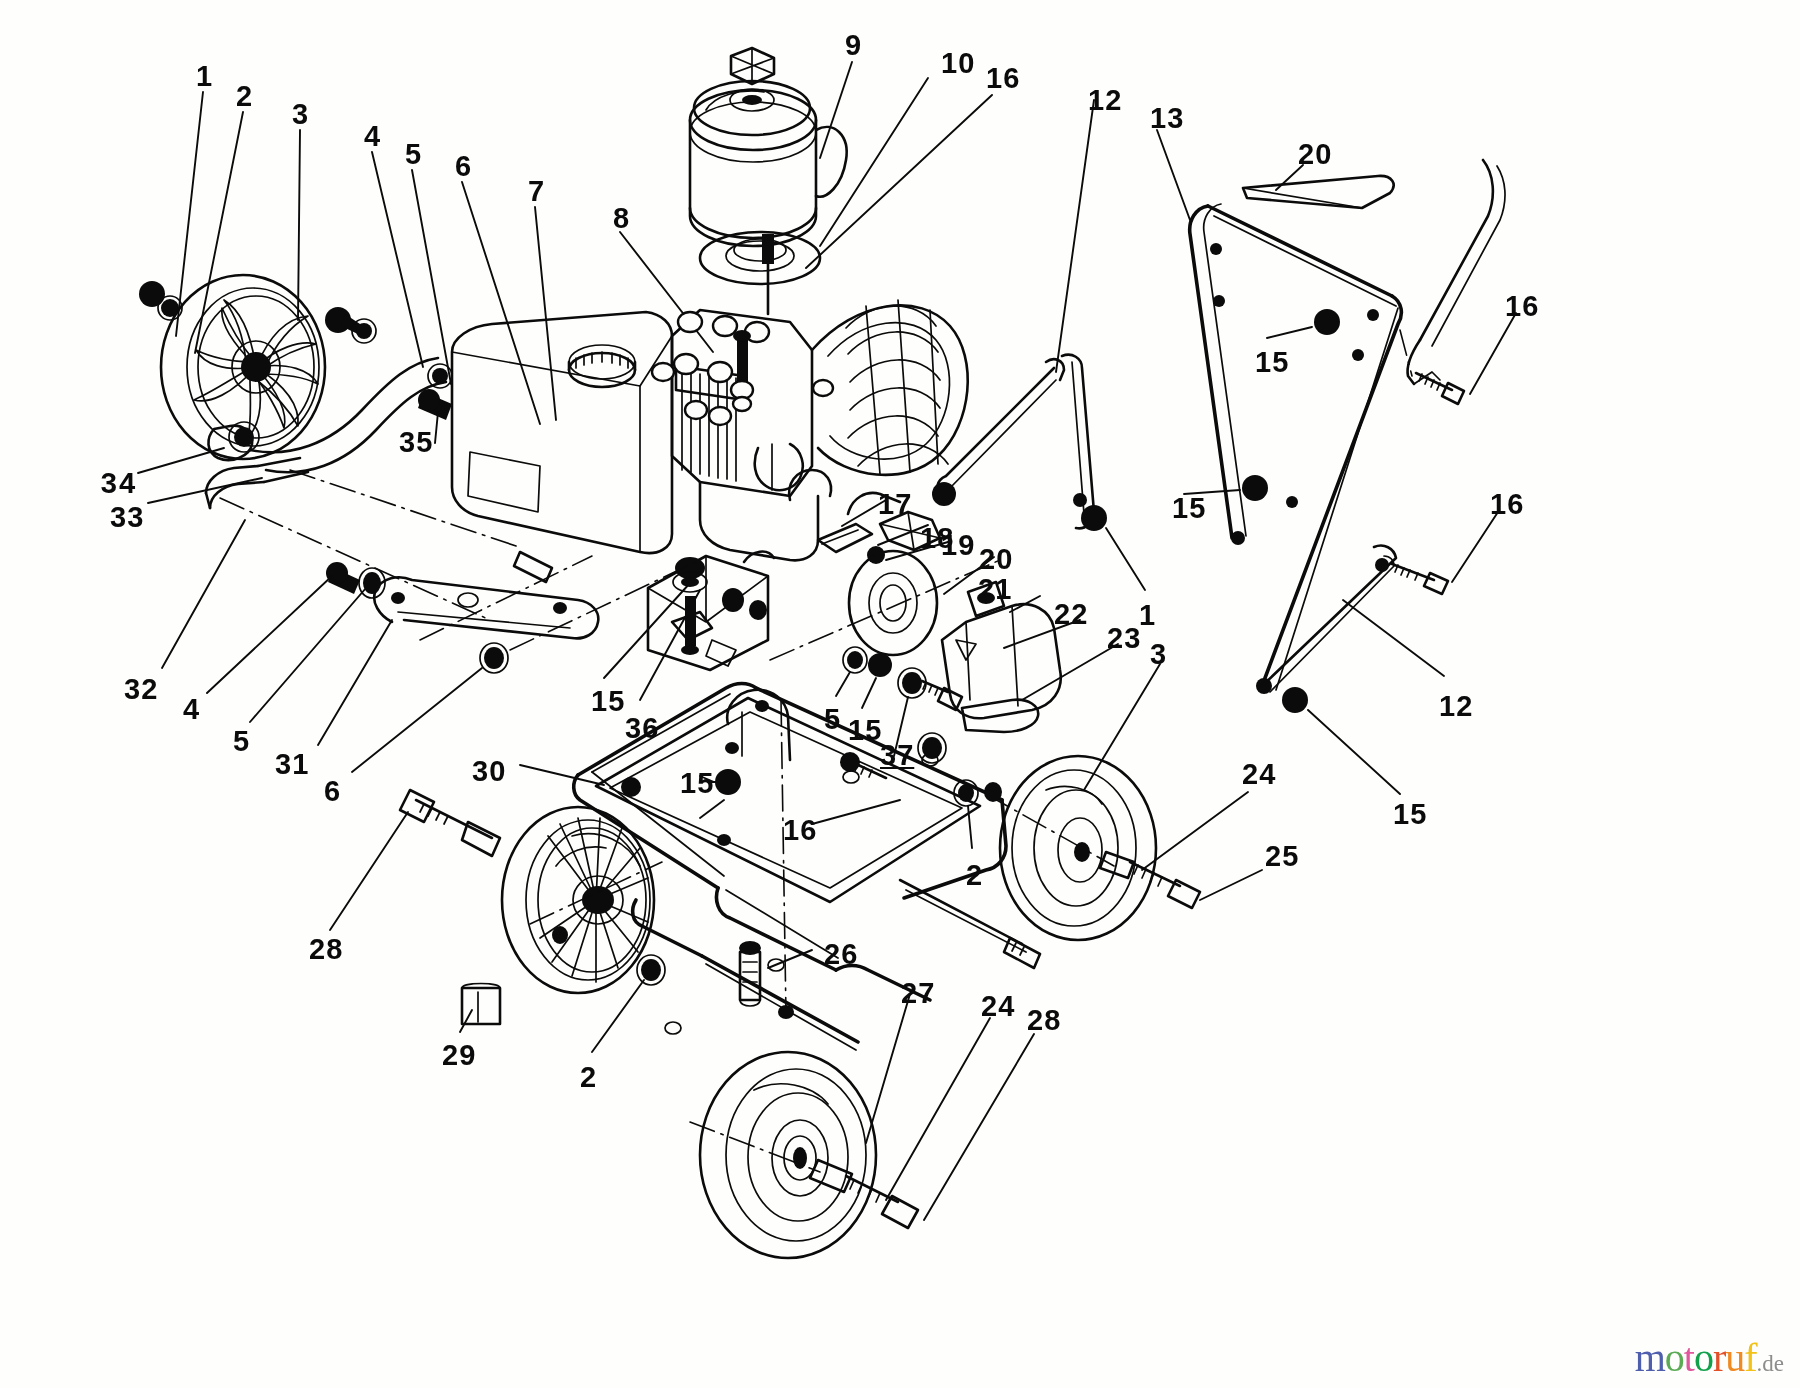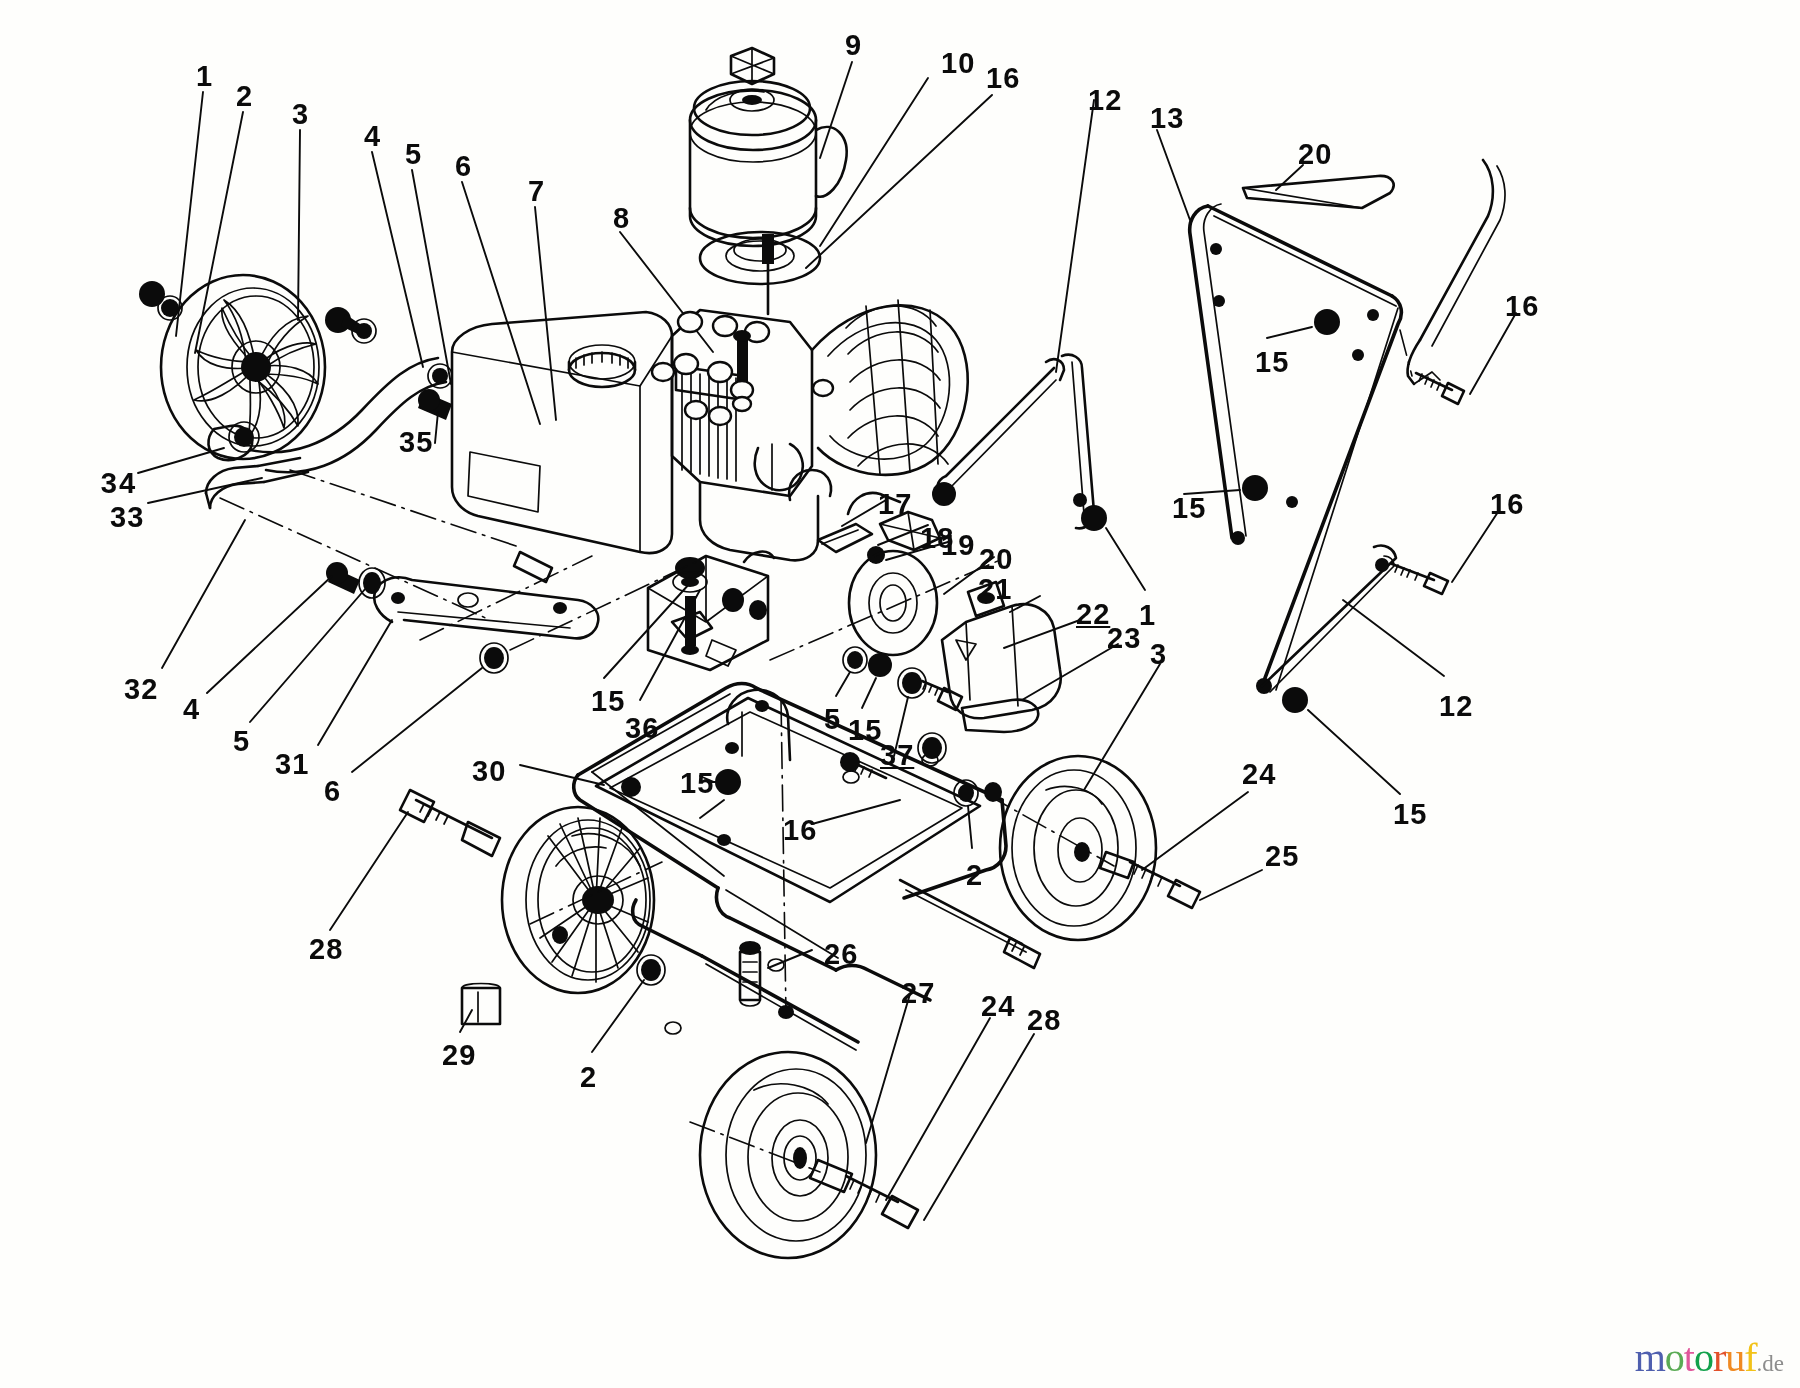--- a/index.html
+++ b/index.html
@@ -563,21 +563,21 @@
   <div class="callout" style="left:1505px;top:292px;">16</div>
   <div class="callout" style="left:1255px;top:348px;">15</div>
   <div class="callout" style="left:399px;top:428px;">35</div>
   <div class="callout" style="left:100px;top:471px;font-family:Liberation Mono, monospace;">34</div>
   <div class="callout" style="left:110px;top:503px;">33</div>
   <div class="callout" style="left:878px;top:490px;">17</div>
   <div class="callout" style="left:920px;top:516px;margin-top:8px;">18</div>
   <div class="callout" style="left:941px;top:531px;">19</div>
   <div class="callout" style="left:979px;top:545px;">20</div>
   <div class="callout" style="left:978px;top:575px;">21</div>
-  <div class="callout" style="left:1076px;top:600px;text-decoration:underline;">22</div>
+  <div class="callout" style="left:1054px;top:600px;">22</div>
   <div class="callout" style="left:1107px;top:624px;">23</div>
   <div class="callout" style="left:1172px;top:494px;">15</div>
   <div class="callout" style="left:1490px;top:490px;">16</div>
   <div class="callout" style="left:1139px;top:601px;">1</div>
   <div class="callout" style="left:1439px;top:692px;">12</div>
   <div class="callout" style="left:124px;top:675px;">32</div>
   <div class="callout" style="left:183px;top:695px;">4</div>
   <div class="callout" style="left:233px;top:727px;">5</div>
   <div class="callout" style="left:275px;top:750px;">31</div>
   <div class="callout" style="left:324px;top:777px;">6</div>

